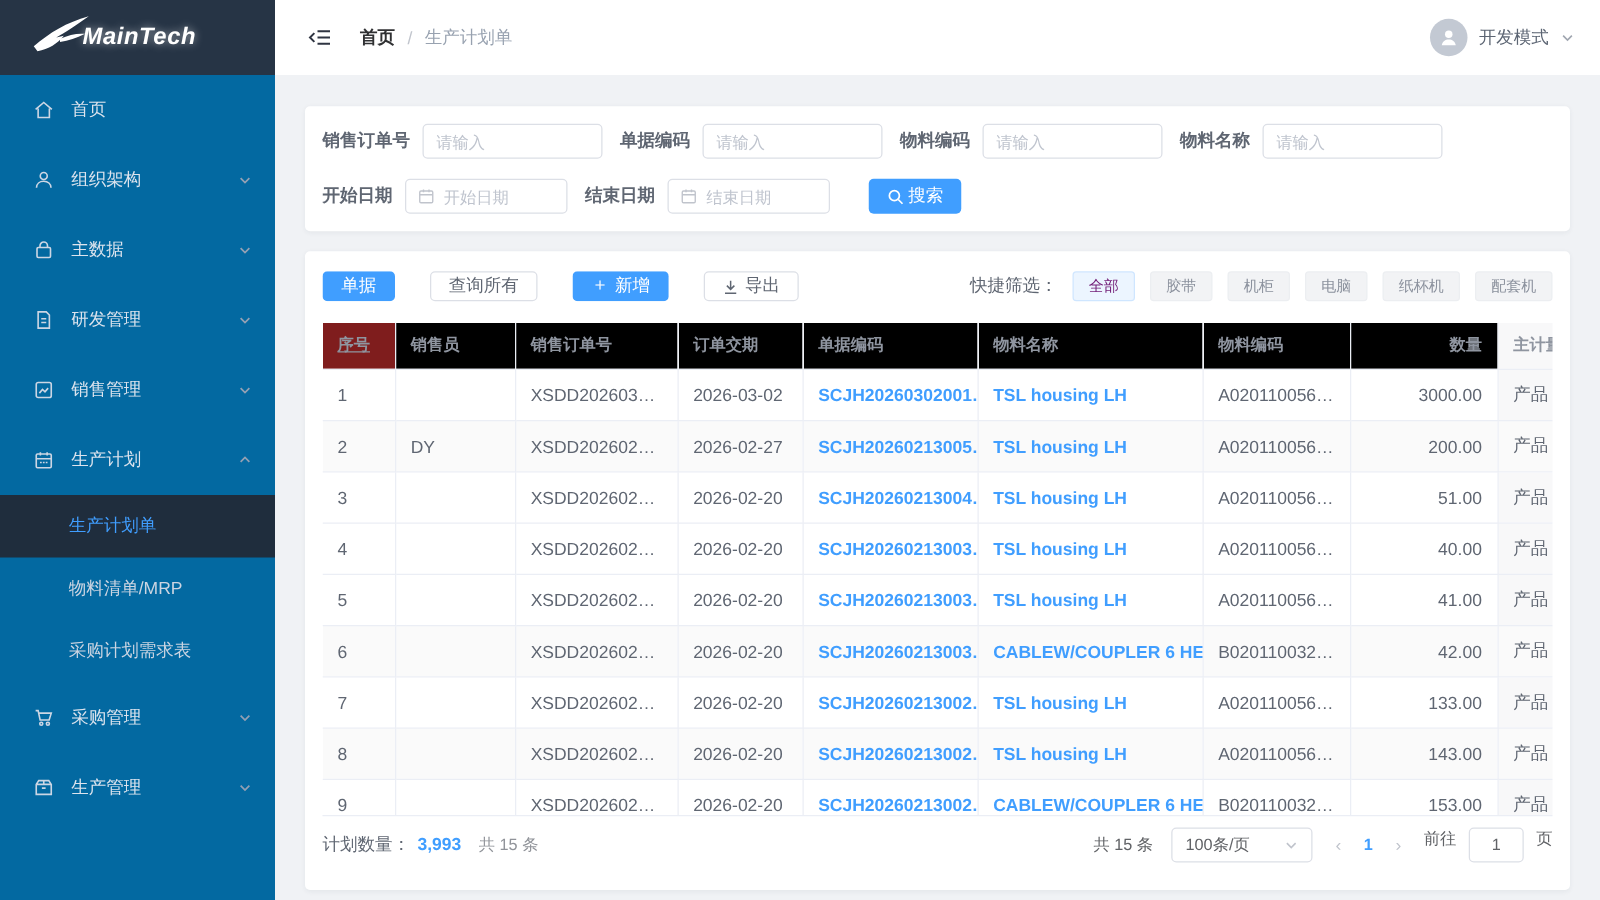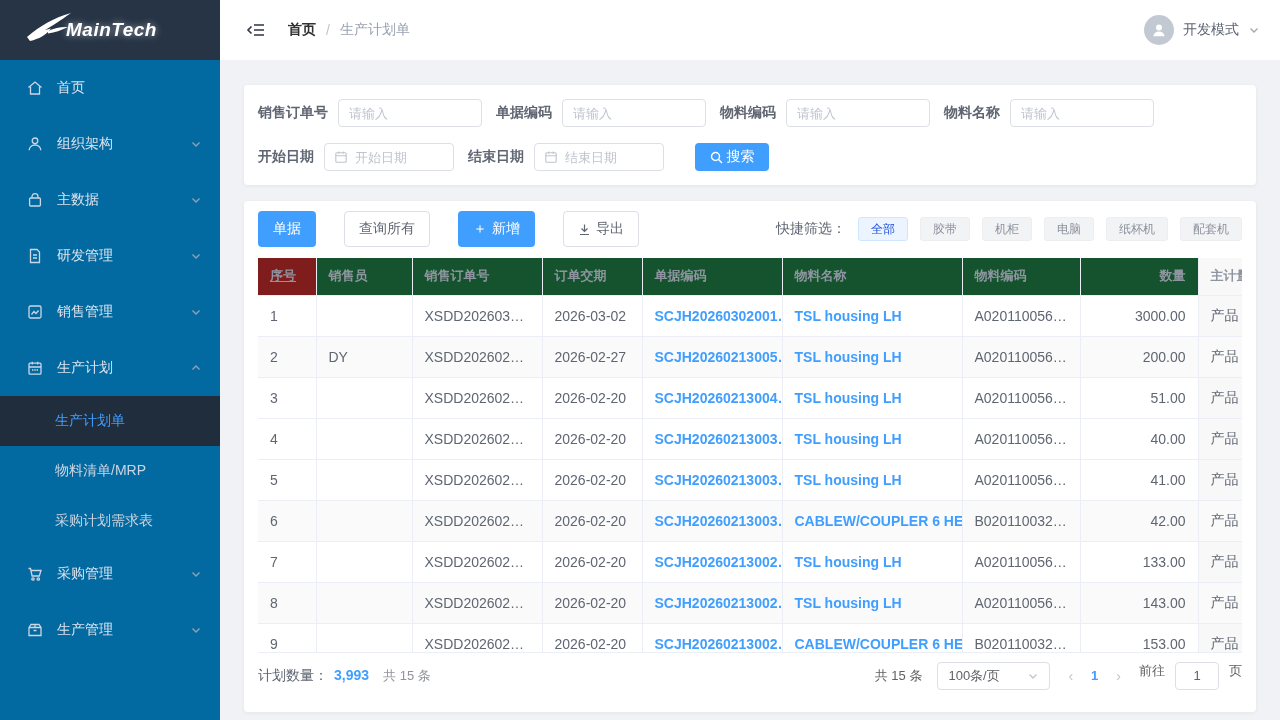--- a/index.html
+++ b/index.html
@@ -49,34 +49,34 @@
   .date-box { width:130px; height:28px; border:1px solid #dcdfe6; border-radius:4px; display:flex; align-items:center; padding:0 9px; gap:7px; background:#fff; }
   .date-box svg { width:14px; height:14px; color:#c0c4cc; flex-shrink:0; }
   .date-box input { border:none; outline:none; width:100%; font-size:13px; color:#606266; font-family:inherit; }
   .date-box input::placeholder { color:#bfc4ce; }
   .search-btn { margin-left:17px; width:74px; height:28px; background:#409eff; border:none; border-radius:4px; color:#fff; font-size:14px; display:inline-flex; align-items:center; justify-content:center; gap:4px; cursor:pointer; font-family:inherit; }
   .search-btn svg { width:13px; height:13px; }
 
   
   .table-panel { flex:1; padding:14px; display:flex; flex-direction:column; min-height:0; }
   .toolbar { display:flex; align-items:center; height:28px; margin-bottom:15px; flex-shrink:0; }
-  .btn { height:36px; border-radius:4px; font-size:14px; padding:0 14px; display:inline-flex; align-items:center; justify-content:center; gap:5px; border:1px solid transparent; cursor:pointer; font-family:Liberation Mono, monospace; }
+  .btn { height:24px; border-radius:4px; font-size:14px; padding:0 14px; display:inline-flex; align-items:center; justify-content:center; gap:5px; border:1px solid transparent; cursor:pointer; font-family:Liberation Mono, monospace; }
   .btn + .btn { margin-left:28px; }
   .btn-primary { background:#409eff; color:#fff; }
   .btn-plain { background:#fff; border-color:#dcdfe6; color:#5f6672; }
   .btn .bicon { font-size:14px; line-height:1; }
   .btn svg { width:13px; height:13px; }
   .qf { margin-left:auto; display:flex; align-items:center; gap:12px; }
   .qf-label { color:#5f6672; }
   .tag { height:24px; padding:0 12px; border-radius:3px; font-size:12px; display:inline-flex; align-items:center; background:#f2f3f5; color:#8b919d; border:1px solid #eceef1; cursor:pointer; }
-  .tag.active { background:#ecf5ff; color:#1d4ed8; border-color:#cfe6ff; }
+  .tag.active { background:#ecf5ff; color:#701a75; border-color:#cfe6ff; }
 
   .table-wrap { flex:1; overflow:hidden; min-height:0; }
   table { border-collapse:collapse; table-layout:fixed; width:1068px; }
-  th { height:37px; background:#14532d; color:#8f95a0; font-size:13px; font-weight:700; text-align:left; padding:0 12px; border-bottom:1px solid #ebeef5; border-right:1px solid #ebeef5; white-space:nowrap; overflow:hidden; }
+  th { height:37px; background:#000000; color:#8f95a0; font-size:13px; font-weight:700; text-align:left; padding:0 12px; border-bottom:1px solid #ebeef5; border-right:1px solid #ebeef5; white-space:nowrap; overflow:hidden; }
   th.first-col { background:#7f1d1d;text-decoration:underline; }
   th.num, td.num { text-align:right; }
   td { height:41px; font-size:14px; color:#5f6672; padding:0 12px; border-bottom:1px solid #ebeef5; border-right:1px solid #ebeef5; white-space:nowrap; overflow:hidden; background:#fff; }
   tr.shaded td { background:#fafafa; }
   td.link { color:#409eff; font-weight:600; cursor:pointer; }
   th.unit-col, td.unit-col { background:#f8f8f9; }
 
   .tfooter { border-top:1px solid #ebeef5; height:46px; display:flex; align-items:center; flex-shrink:0; }
   .fl { display:flex; }
   .plan-label { color:#5f6672; }

